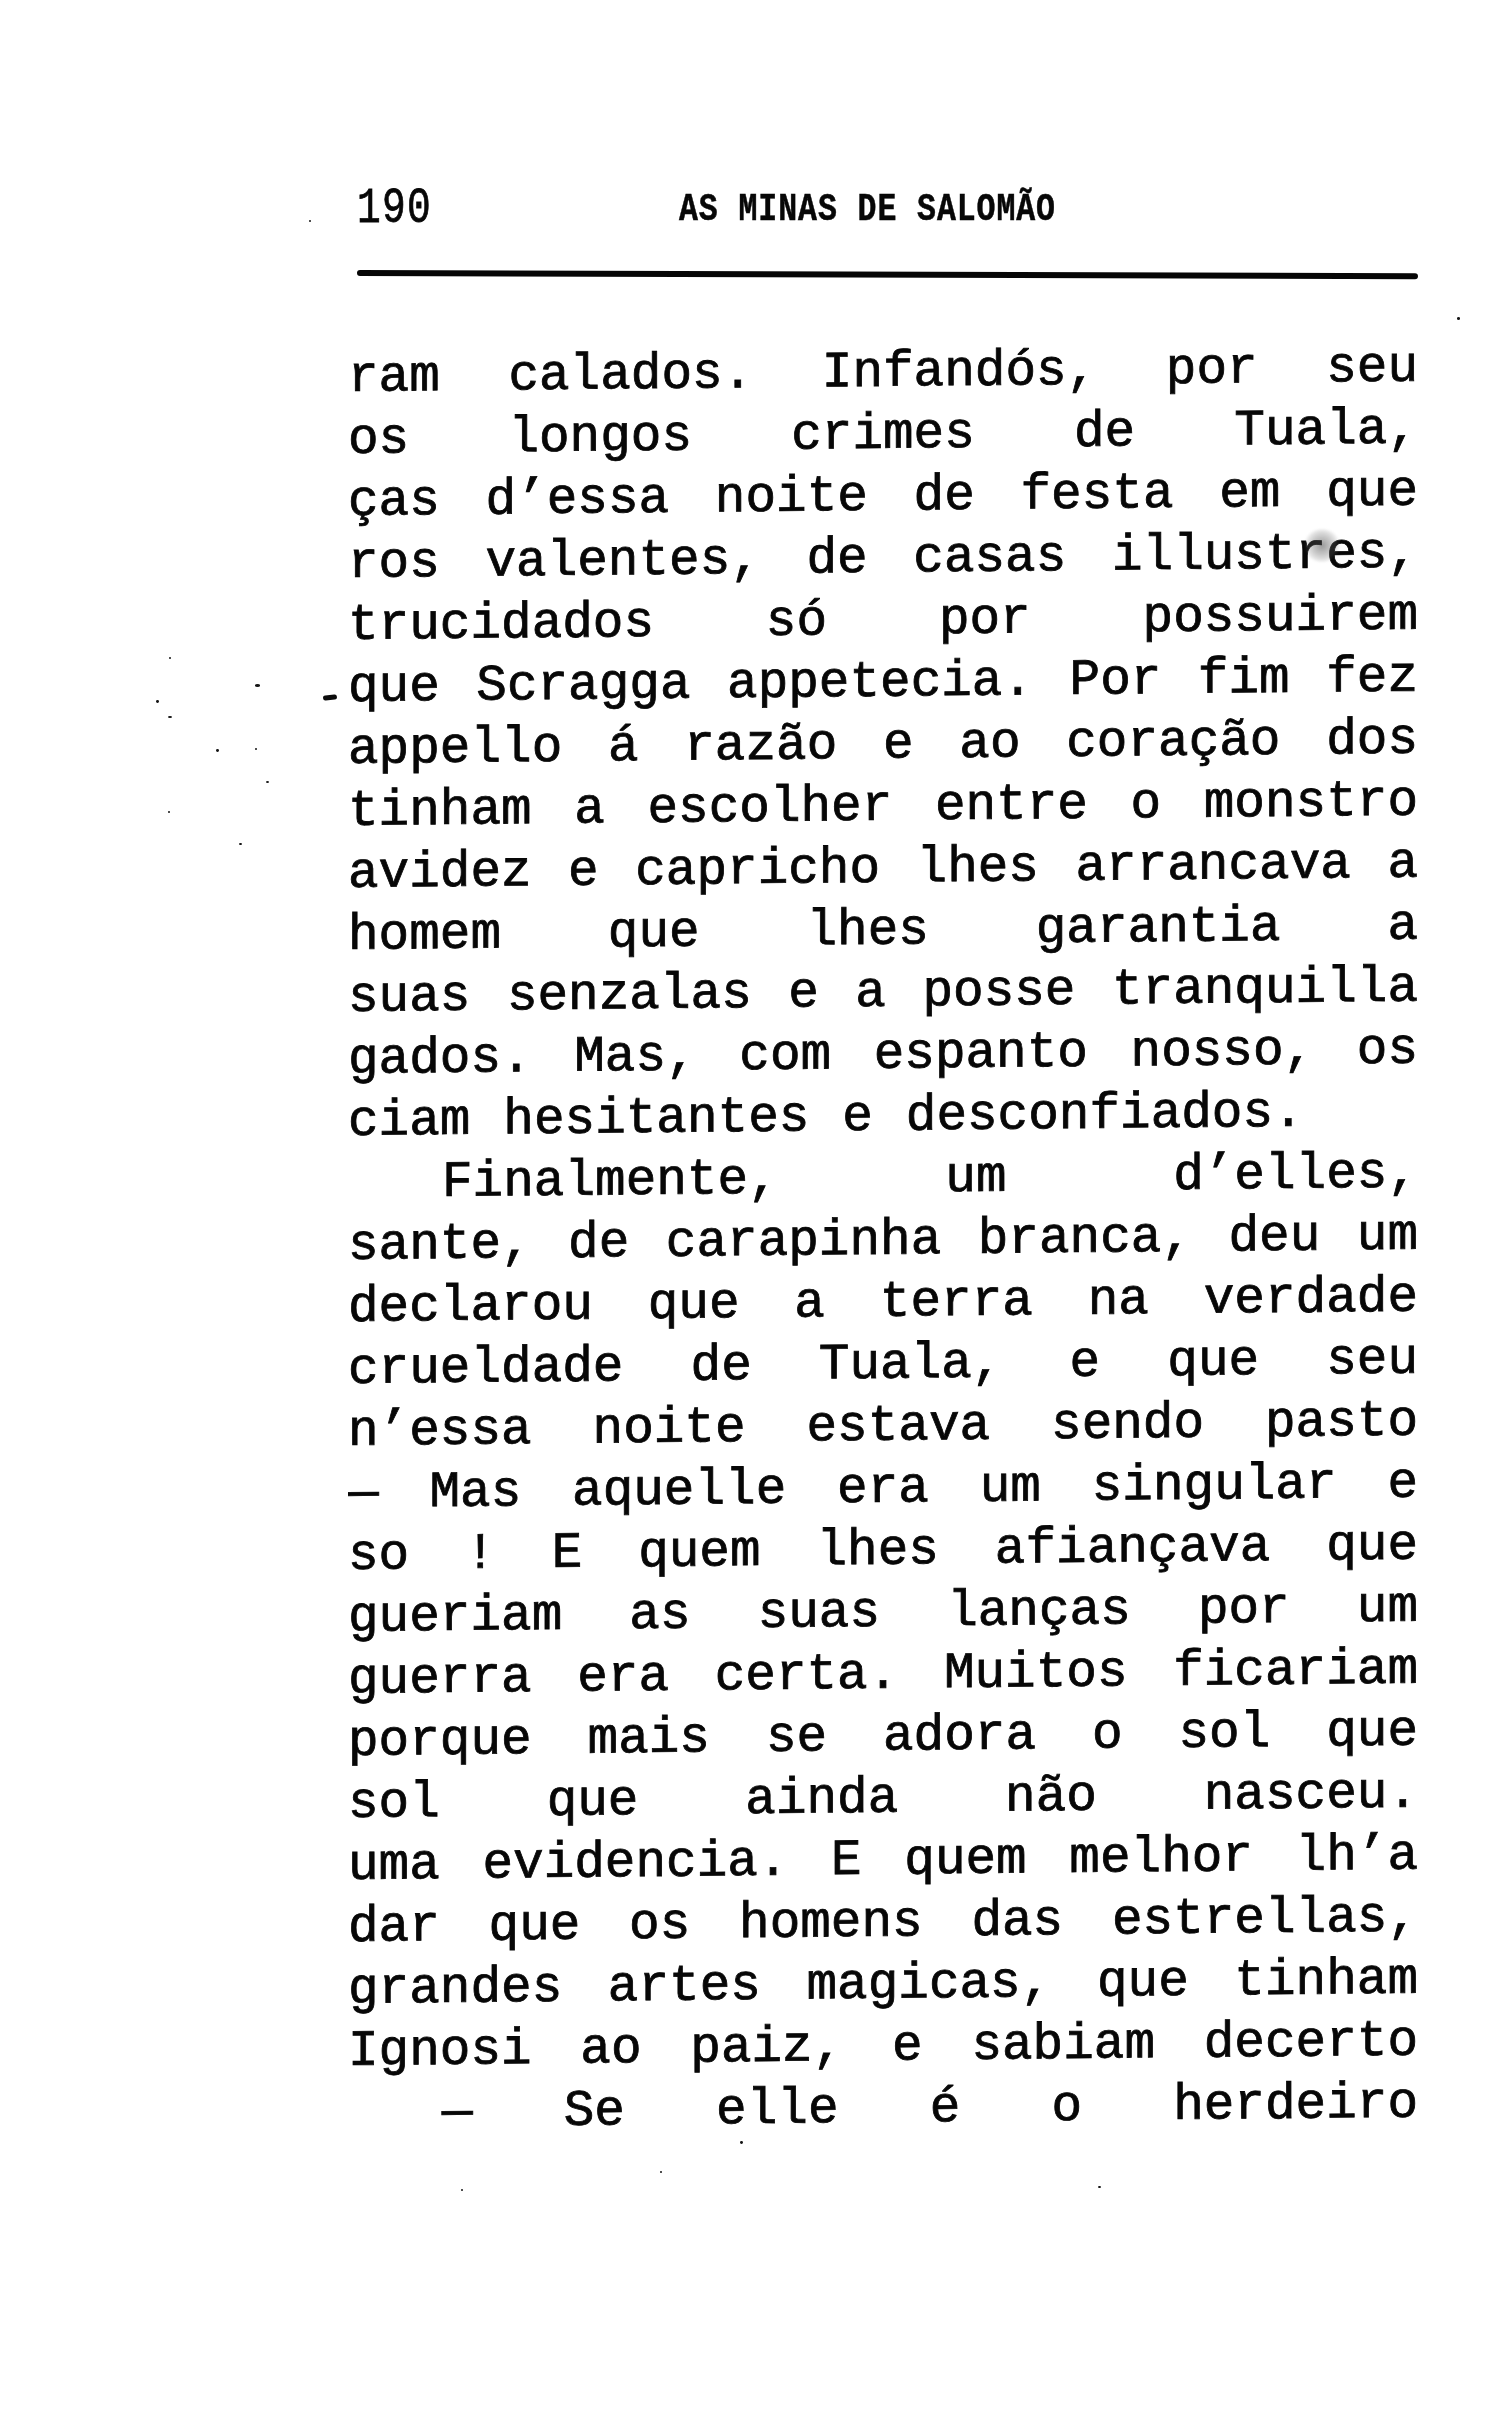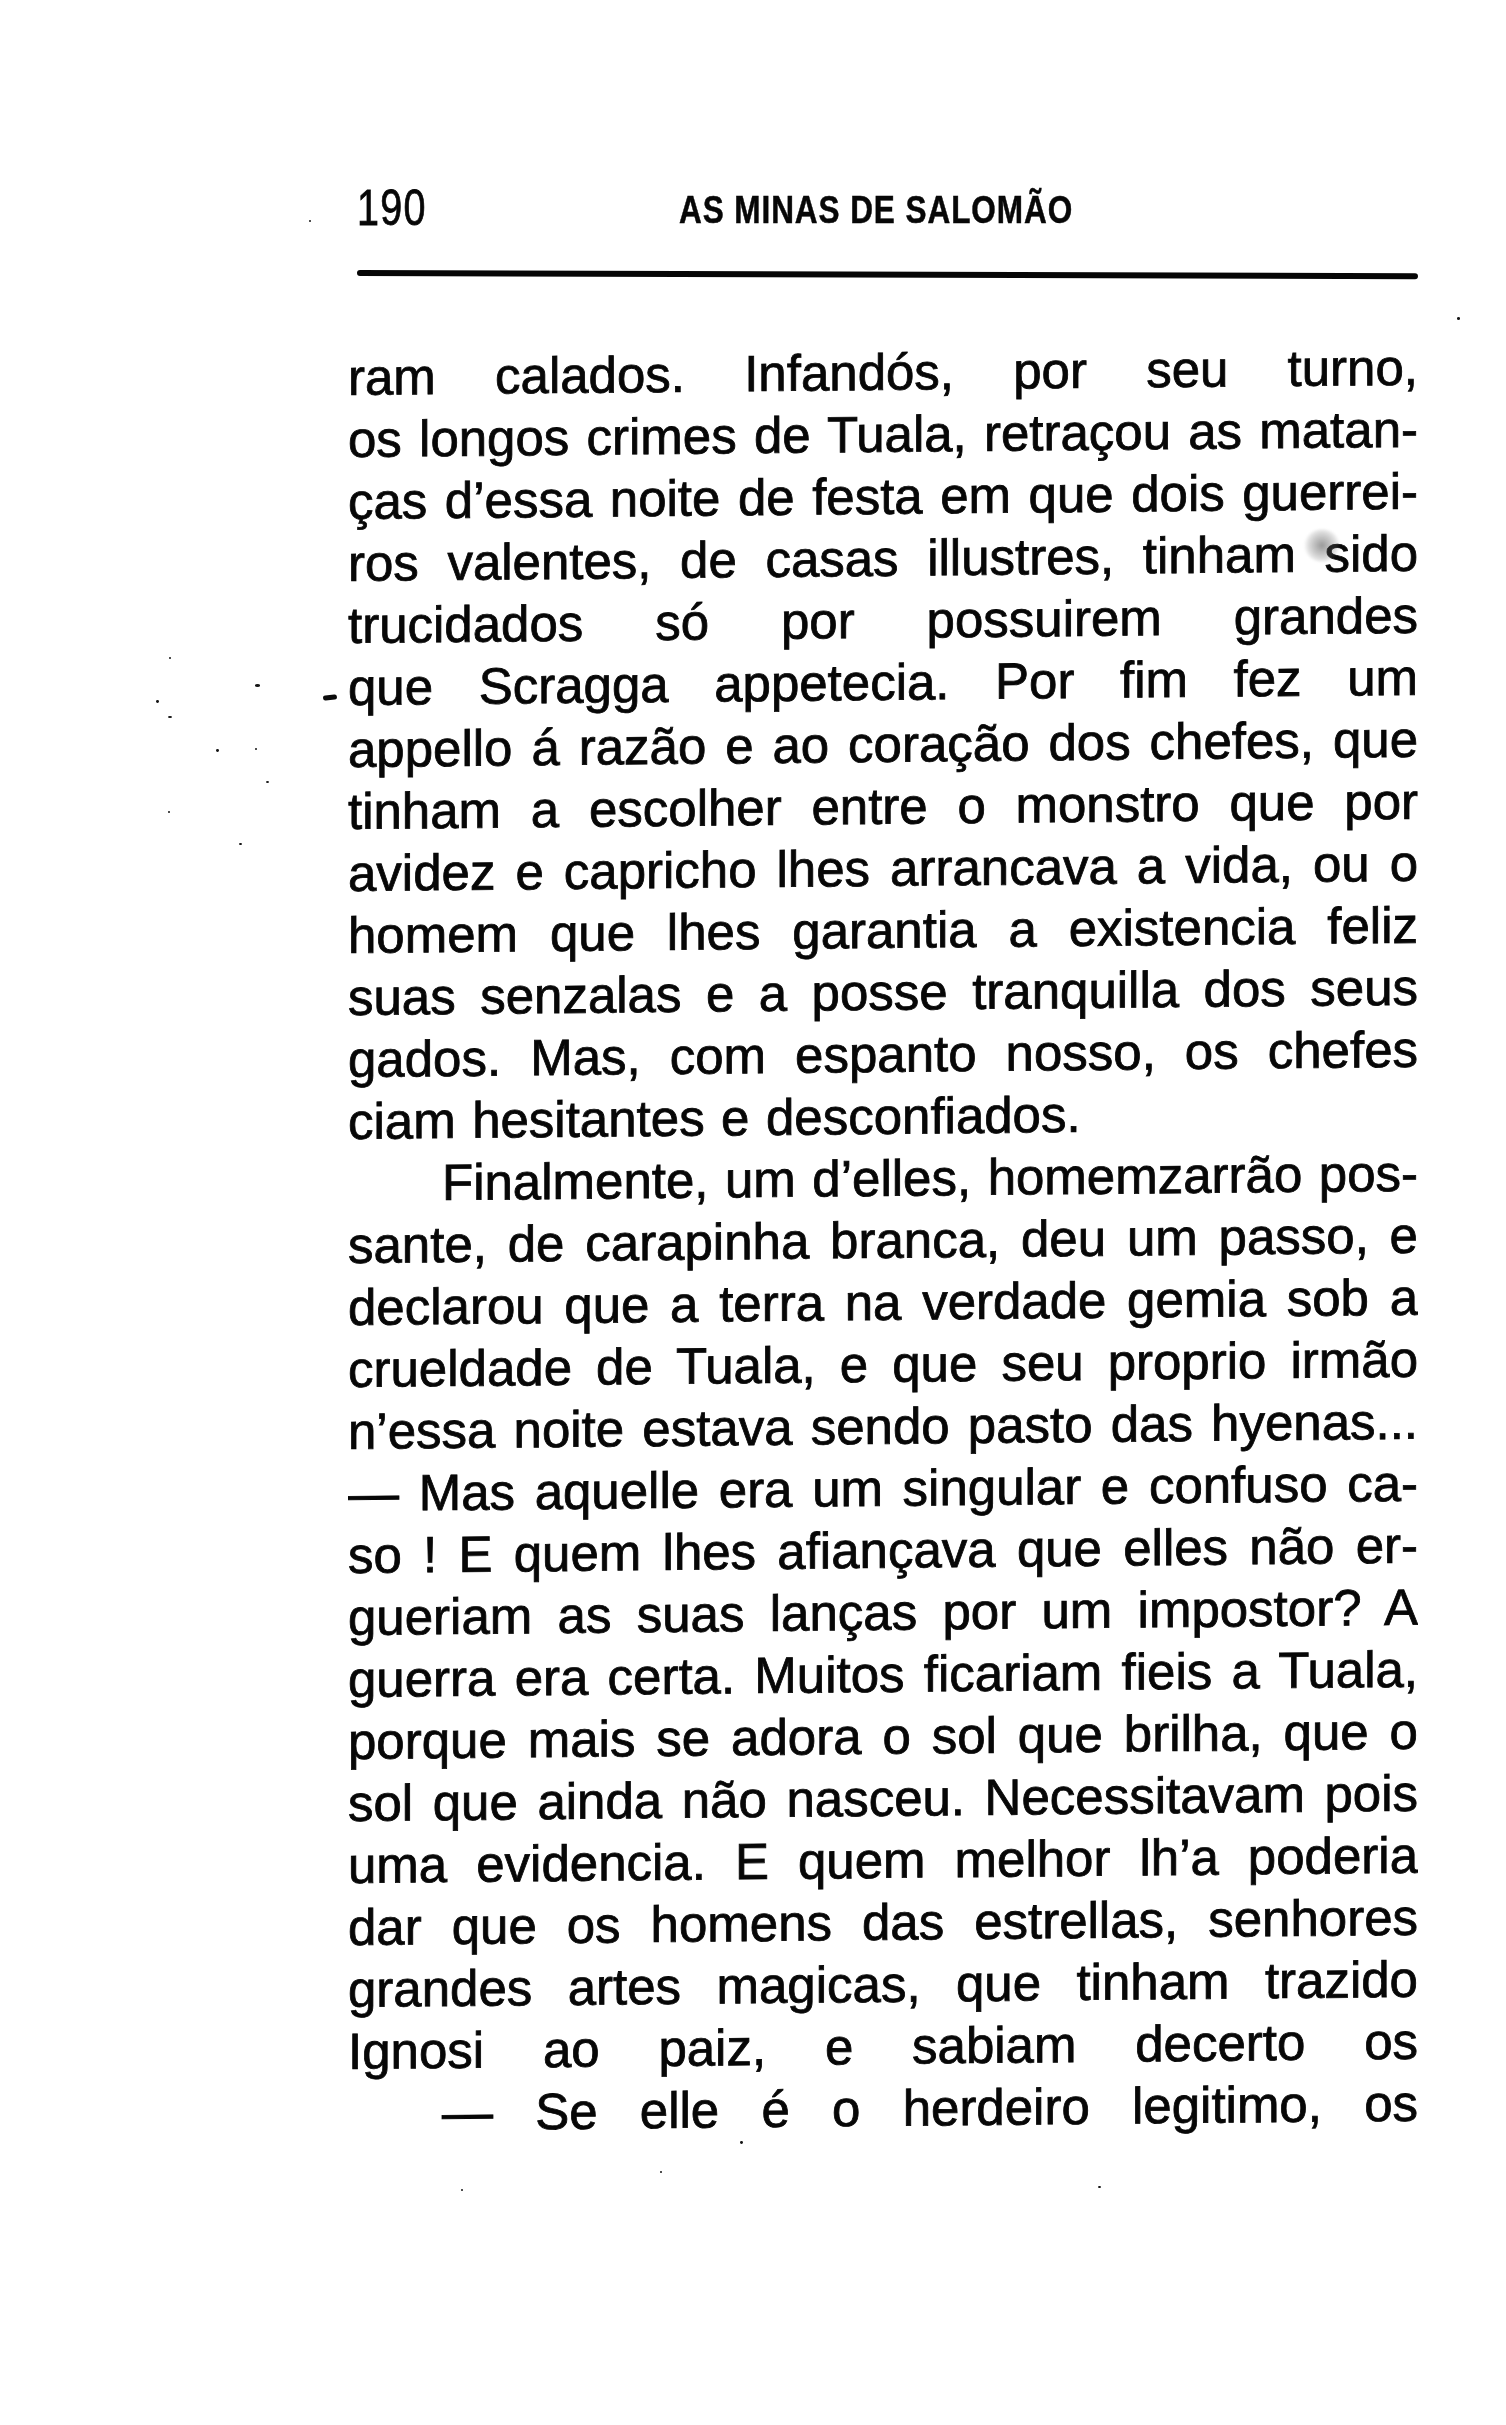--- a/index.html
+++ b/index.html
@@ -1,19 +1,19 @@
 <!DOCTYPE html>
 <html style="font-size:9px"><head>
 <meta charset="utf-8">
 <style>
   html,body{margin:0;padding:0;background:#ffffff;}
   .page{
     position:relative; width:1507px; height:2426px;
     background:#ffffff; overflow:hidden;
-    font-family:Liberation Sans, sans-serif; color:#070707;
+    font-family:Liberation Mono, monospace; color:#070707;
   }
   
   .pagenum{
     position:absolute; left:357px; top:183px;
     font-size:50px; line-height:51px;
     transform:scaleX(.79); transform-origin:left top;
     letter-spacing:1.7px;
     -webkit-text-stroke:0.8px #070707;
   }
   .runtitle{

